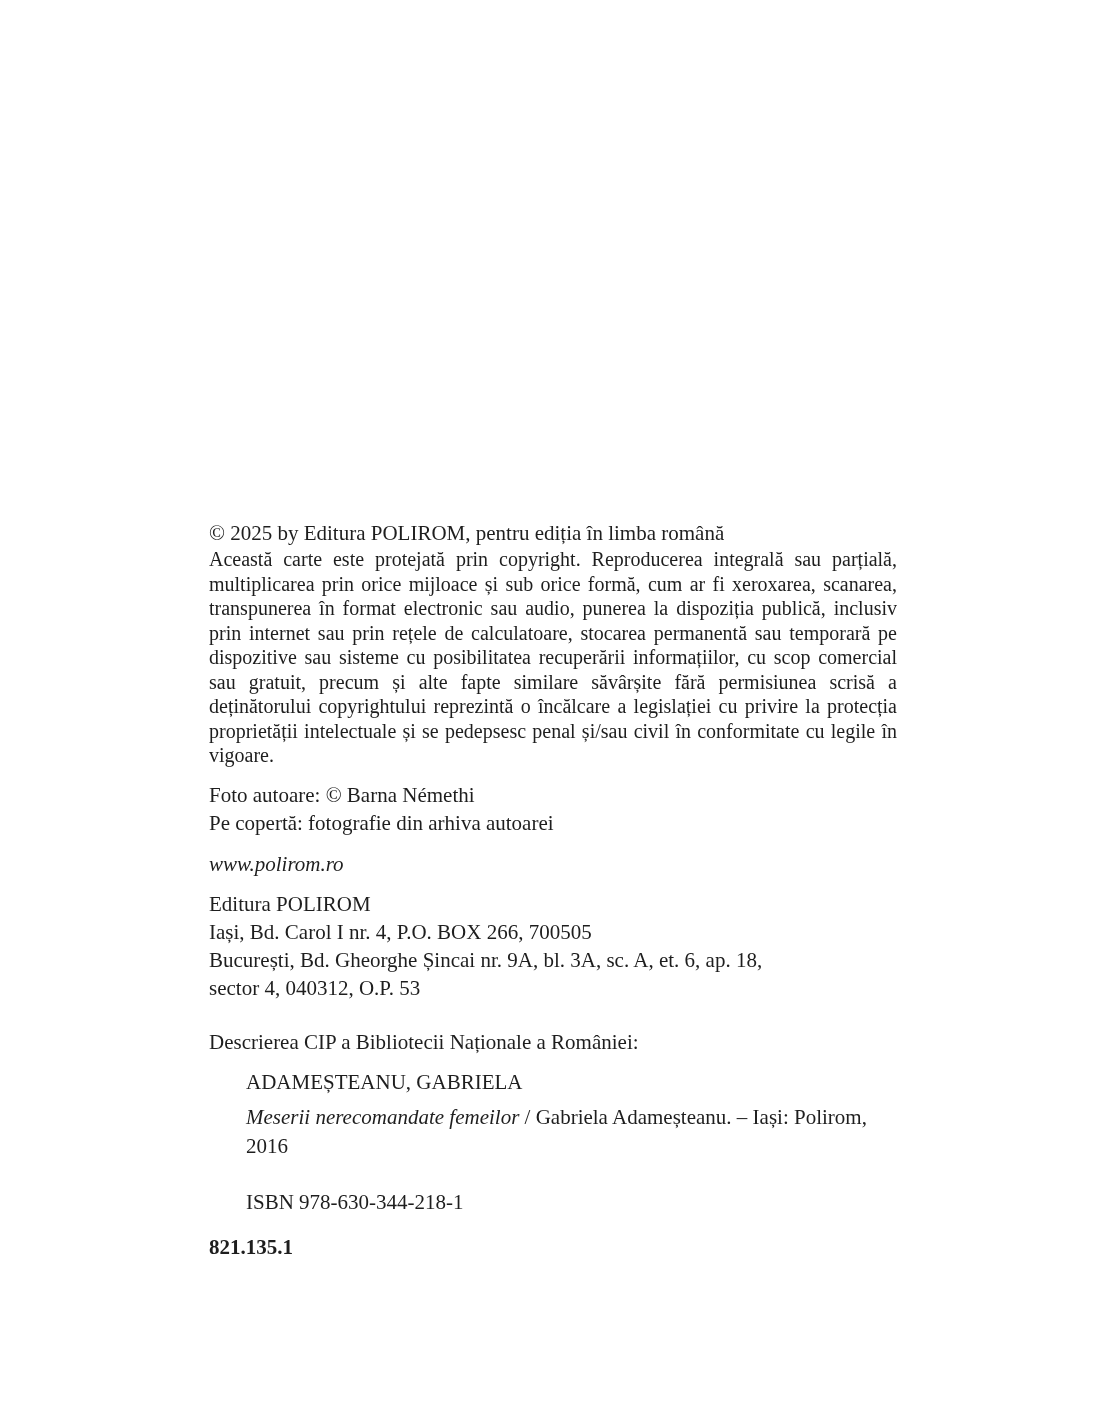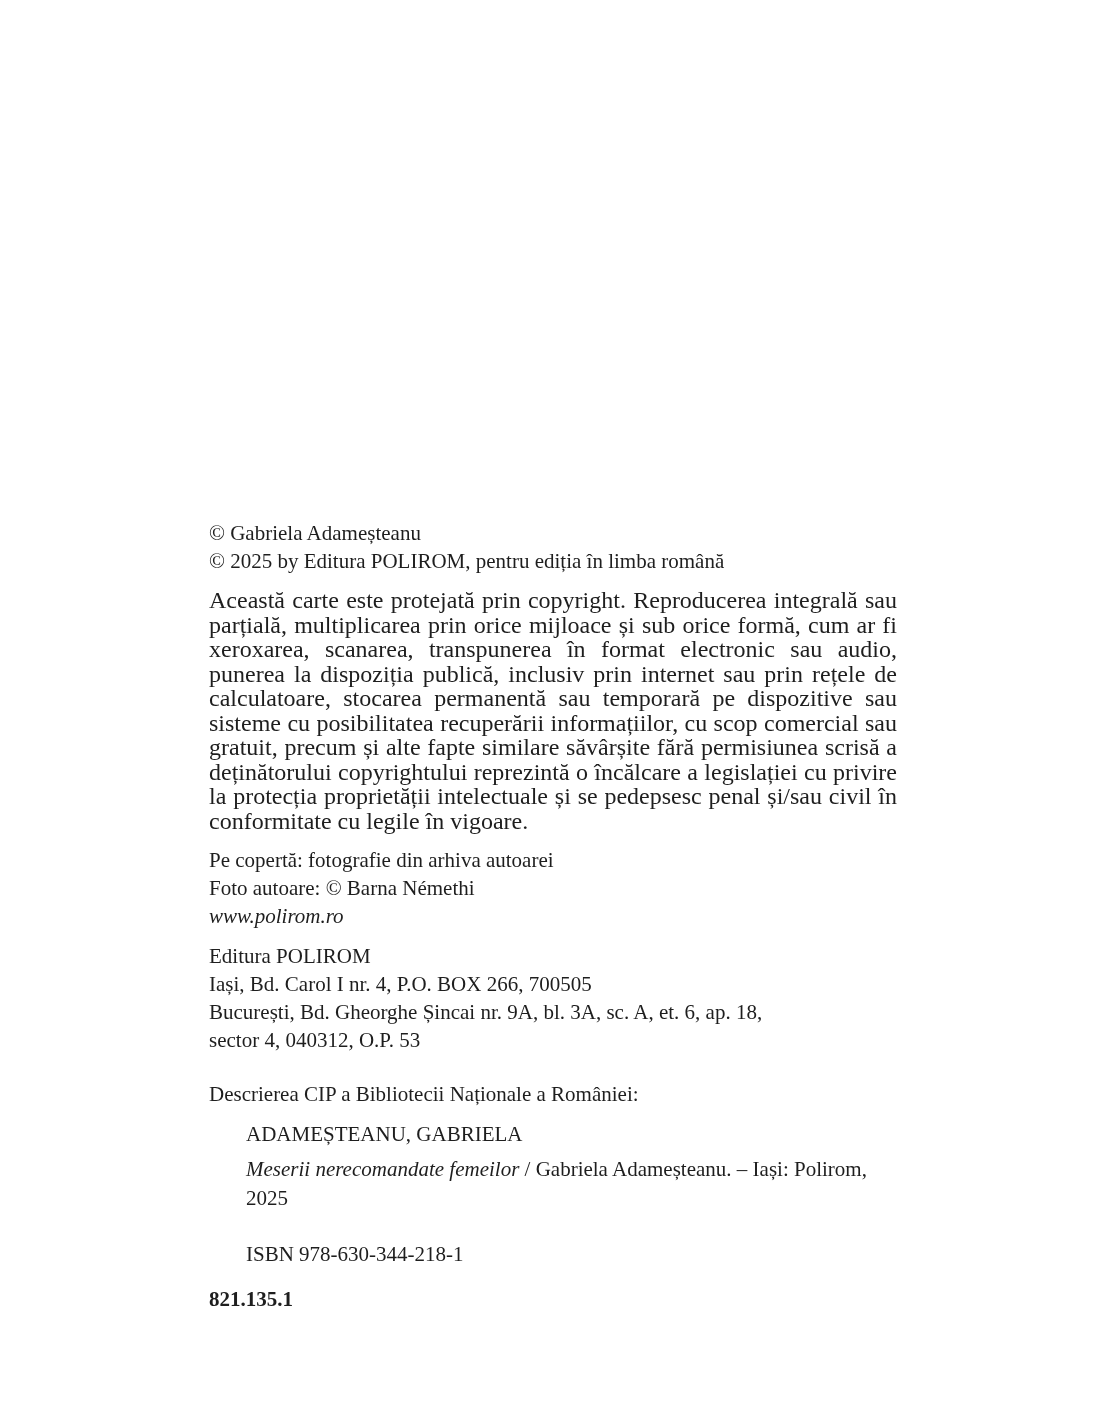--- a/index.html
+++ b/index.html
@@ -18,69 +18,67 @@
     font-family: "Liberation Serif", "DejaVu Serif", serif;
     box-sizing: border-box;
     padding: 519px 203px 0 209px;
     overflow: hidden;
   }
   .main-text {
     font-size: 21px;
     line-height: 28px;
   }
   .legal-paragraph {
-    font-size: 24px;
+    font-size: 20px;
     line-height: 24.5px;
     text-align: justify;
-    margin-top: 13px;
   }
   .block-cover-credits { margin-top: 13px; }
-  .block-website { margin-top: 0; font-style: italic; }
+  .block-website { margin-top: 13px; font-style: italic; }
   .block-publisher { margin-top: 12px; }
   .block-cip-heading { margin-top: 26px; }
   .block-cip-author { margin-top: 12px; margin-left: 37px; }
   .block-cip-entry { margin-top: 7px; margin-left: 37px; line-height: 29px; }
   .block-cip-isbn { margin-top: 27px; margin-left: 37px; }
   .block-udc { margin-top: 17px; font-weight: bold; }
   .block-printed { margin-top: 15px; }
   .italic { font-style: italic; }
 </style>
 </head>
 <body>
 
 <div class="page">
 
   <div class="main-text">
-    <div>© Gabriela Adameșteanu</div>
     <div>© 2025 by Editura POLIROM, pentru ediția în limba română</div>
   </div>
 
   <div class="legal-paragraph">Această carte este protejată prin copyright. Reproducerea integrală sau parțială, multiplicarea prin orice mijloace și sub orice formă, cum ar fi xeroxarea, scanarea, transpunerea în format electronic sau audio, punerea la dispoziția publică, inclusiv prin internet sau prin rețele de calculatoare, stocarea permanentă sau temporară pe dispozitive sau sisteme cu posibilitatea recuperării informațiilor, cu scop comercial sau gratuit, precum și alte fapte similare săvârșite fără permisiunea scrisă a deținătorului copyrightului reprezintă o încălcare a legislației cu privire la protecția proprietății intelectuale și se pedepsesc penal și/sau civil în conformitate cu legile în vigoare.</div>
 
   <div class="main-text block-cover-credits">
+    <div>Foto autoare: © Barna Némethi</div>
     <div>Pe copertă: fotografie din arhiva autoarei</div>
-    <div>Foto autoare: © Barna Némethi</div>
   </div>
 
   <div class="main-text block-website">www.polirom.ro</div>
 
   <div class="main-text block-publisher">
     <div>Editura POLIROM</div>
     <div>Iași, Bd. Carol I nr. 4, P.O. BOX 266, 700505</div>
     <div>București, Bd. Gheorghe Șincai nr. 9A, bl. 3A, sc. A, et. 6, ap. 18,</div>
     <div>sector 4, 040312, O.P. 53</div>
   </div>
 
   <div class="main-text block-cip-heading">Descrierea CIP a Bibliotecii Naționale a României:</div>
 
   <div class="main-text block-cip-author">ADAMEȘTEANU, GABRIELA</div>
 
   <div class="main-text block-cip-entry">
     <div><span class="italic">Meserii nerecomandate femeilor</span><span> / Gabriela Adameșteanu. – Iași: Polirom,</span></div>
-    <div>2025</div>
+    <div>2016</div>
   </div>
 
   <div class="main-text block-cip-isbn">ISBN 978-630-344-218-1</div>
 
   <div class="main-text block-udc">821.135.1</div>
 
 
 </div>
 
 </body></html>

